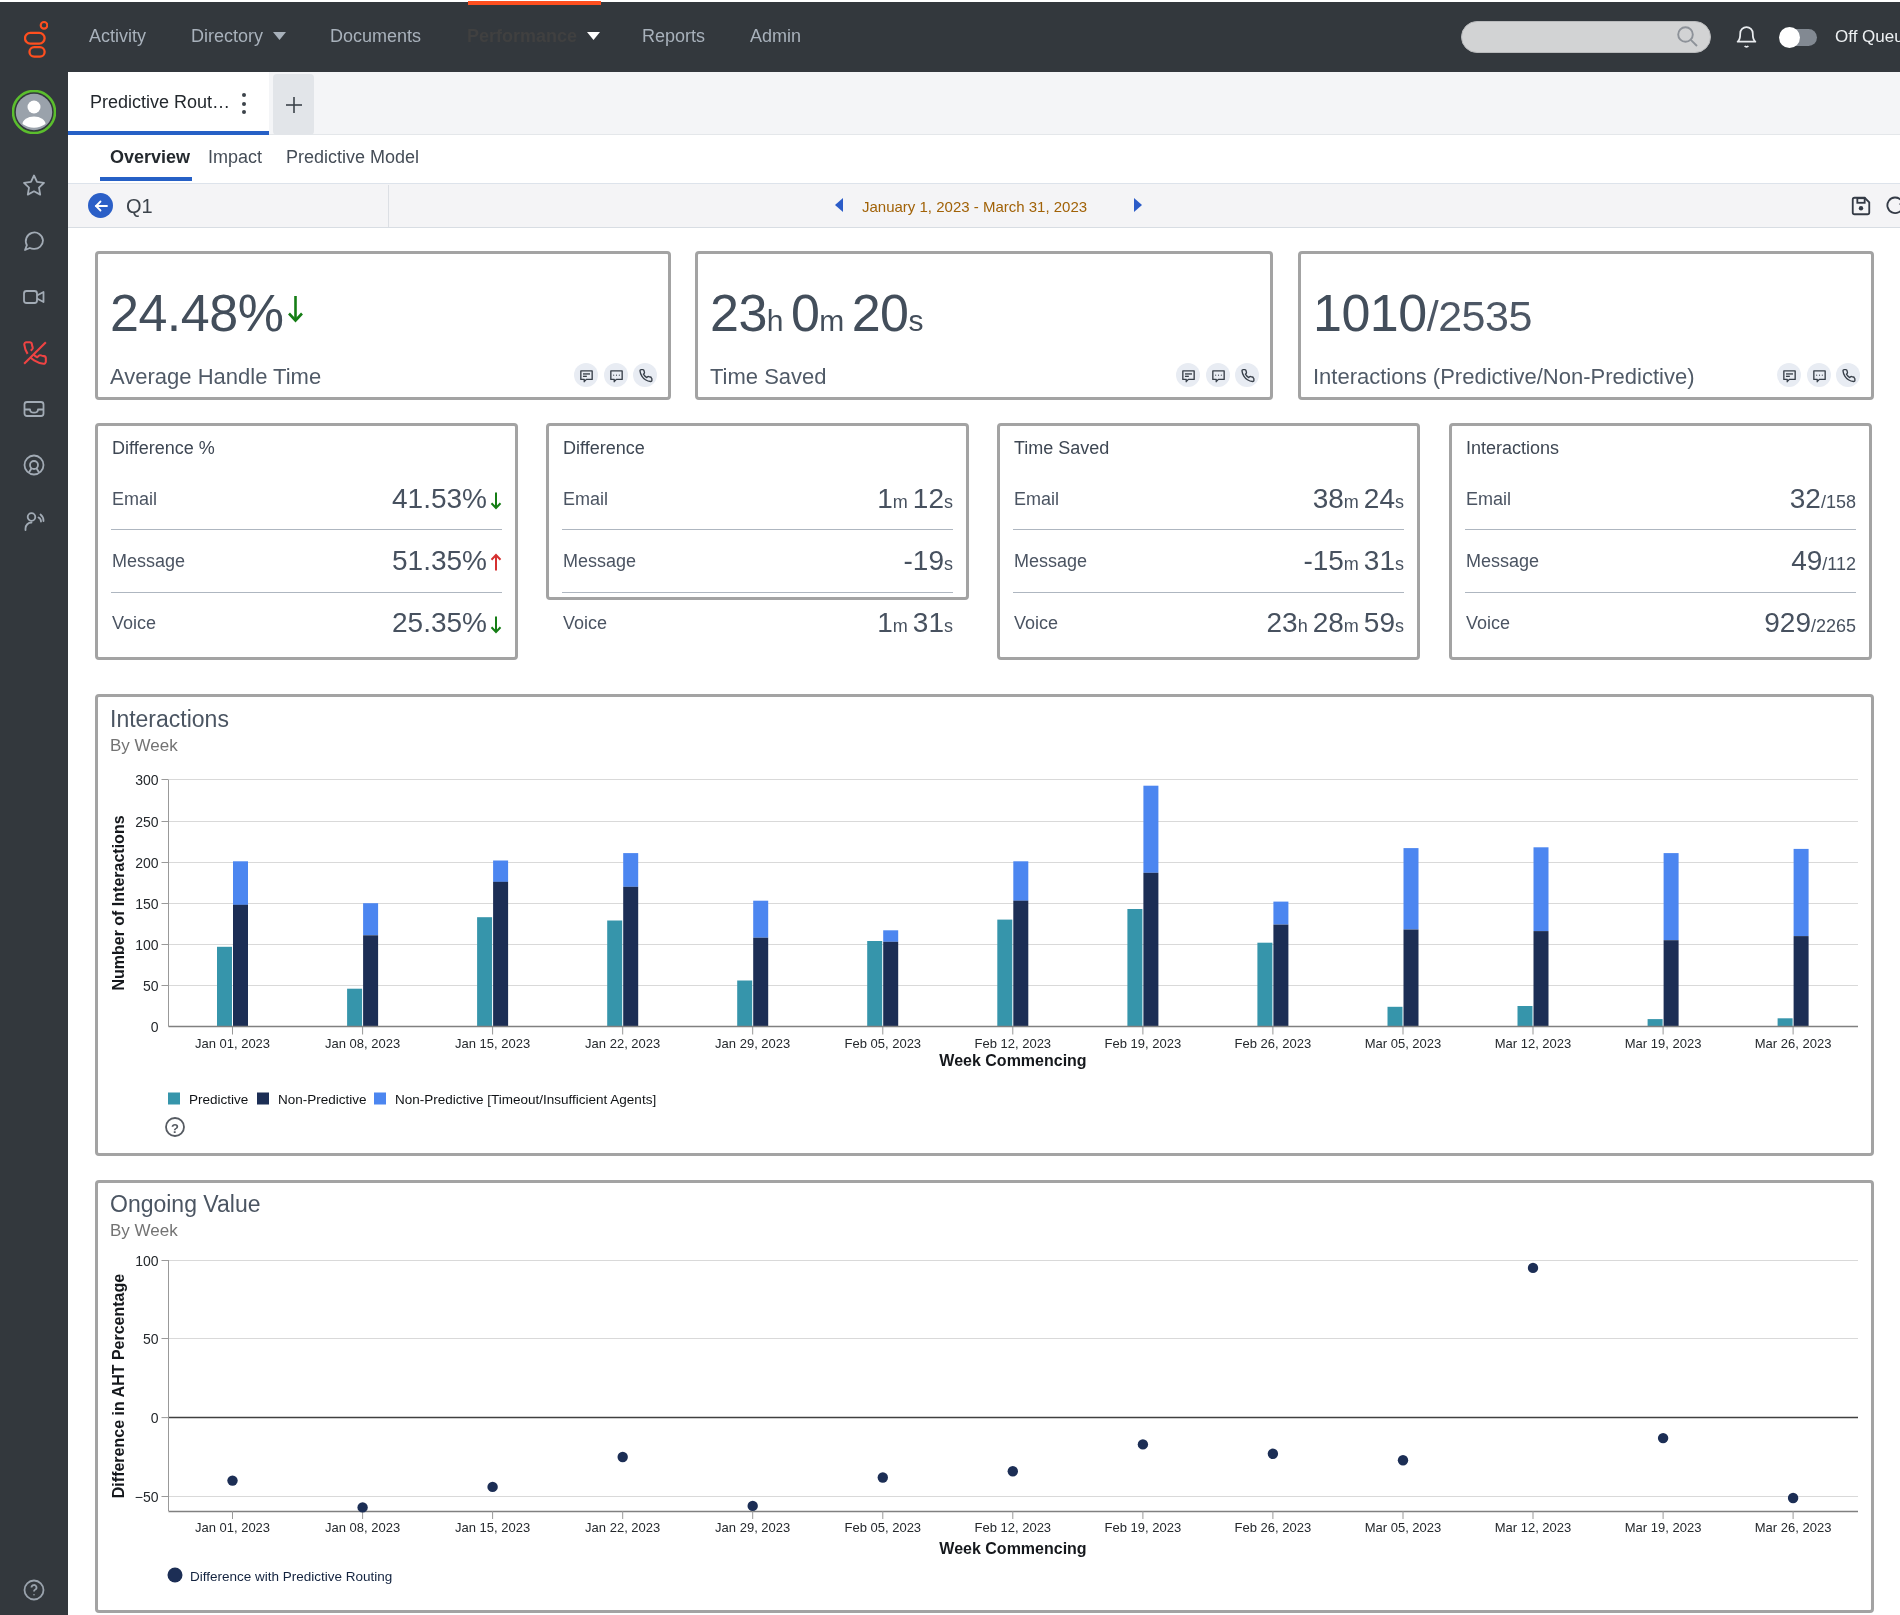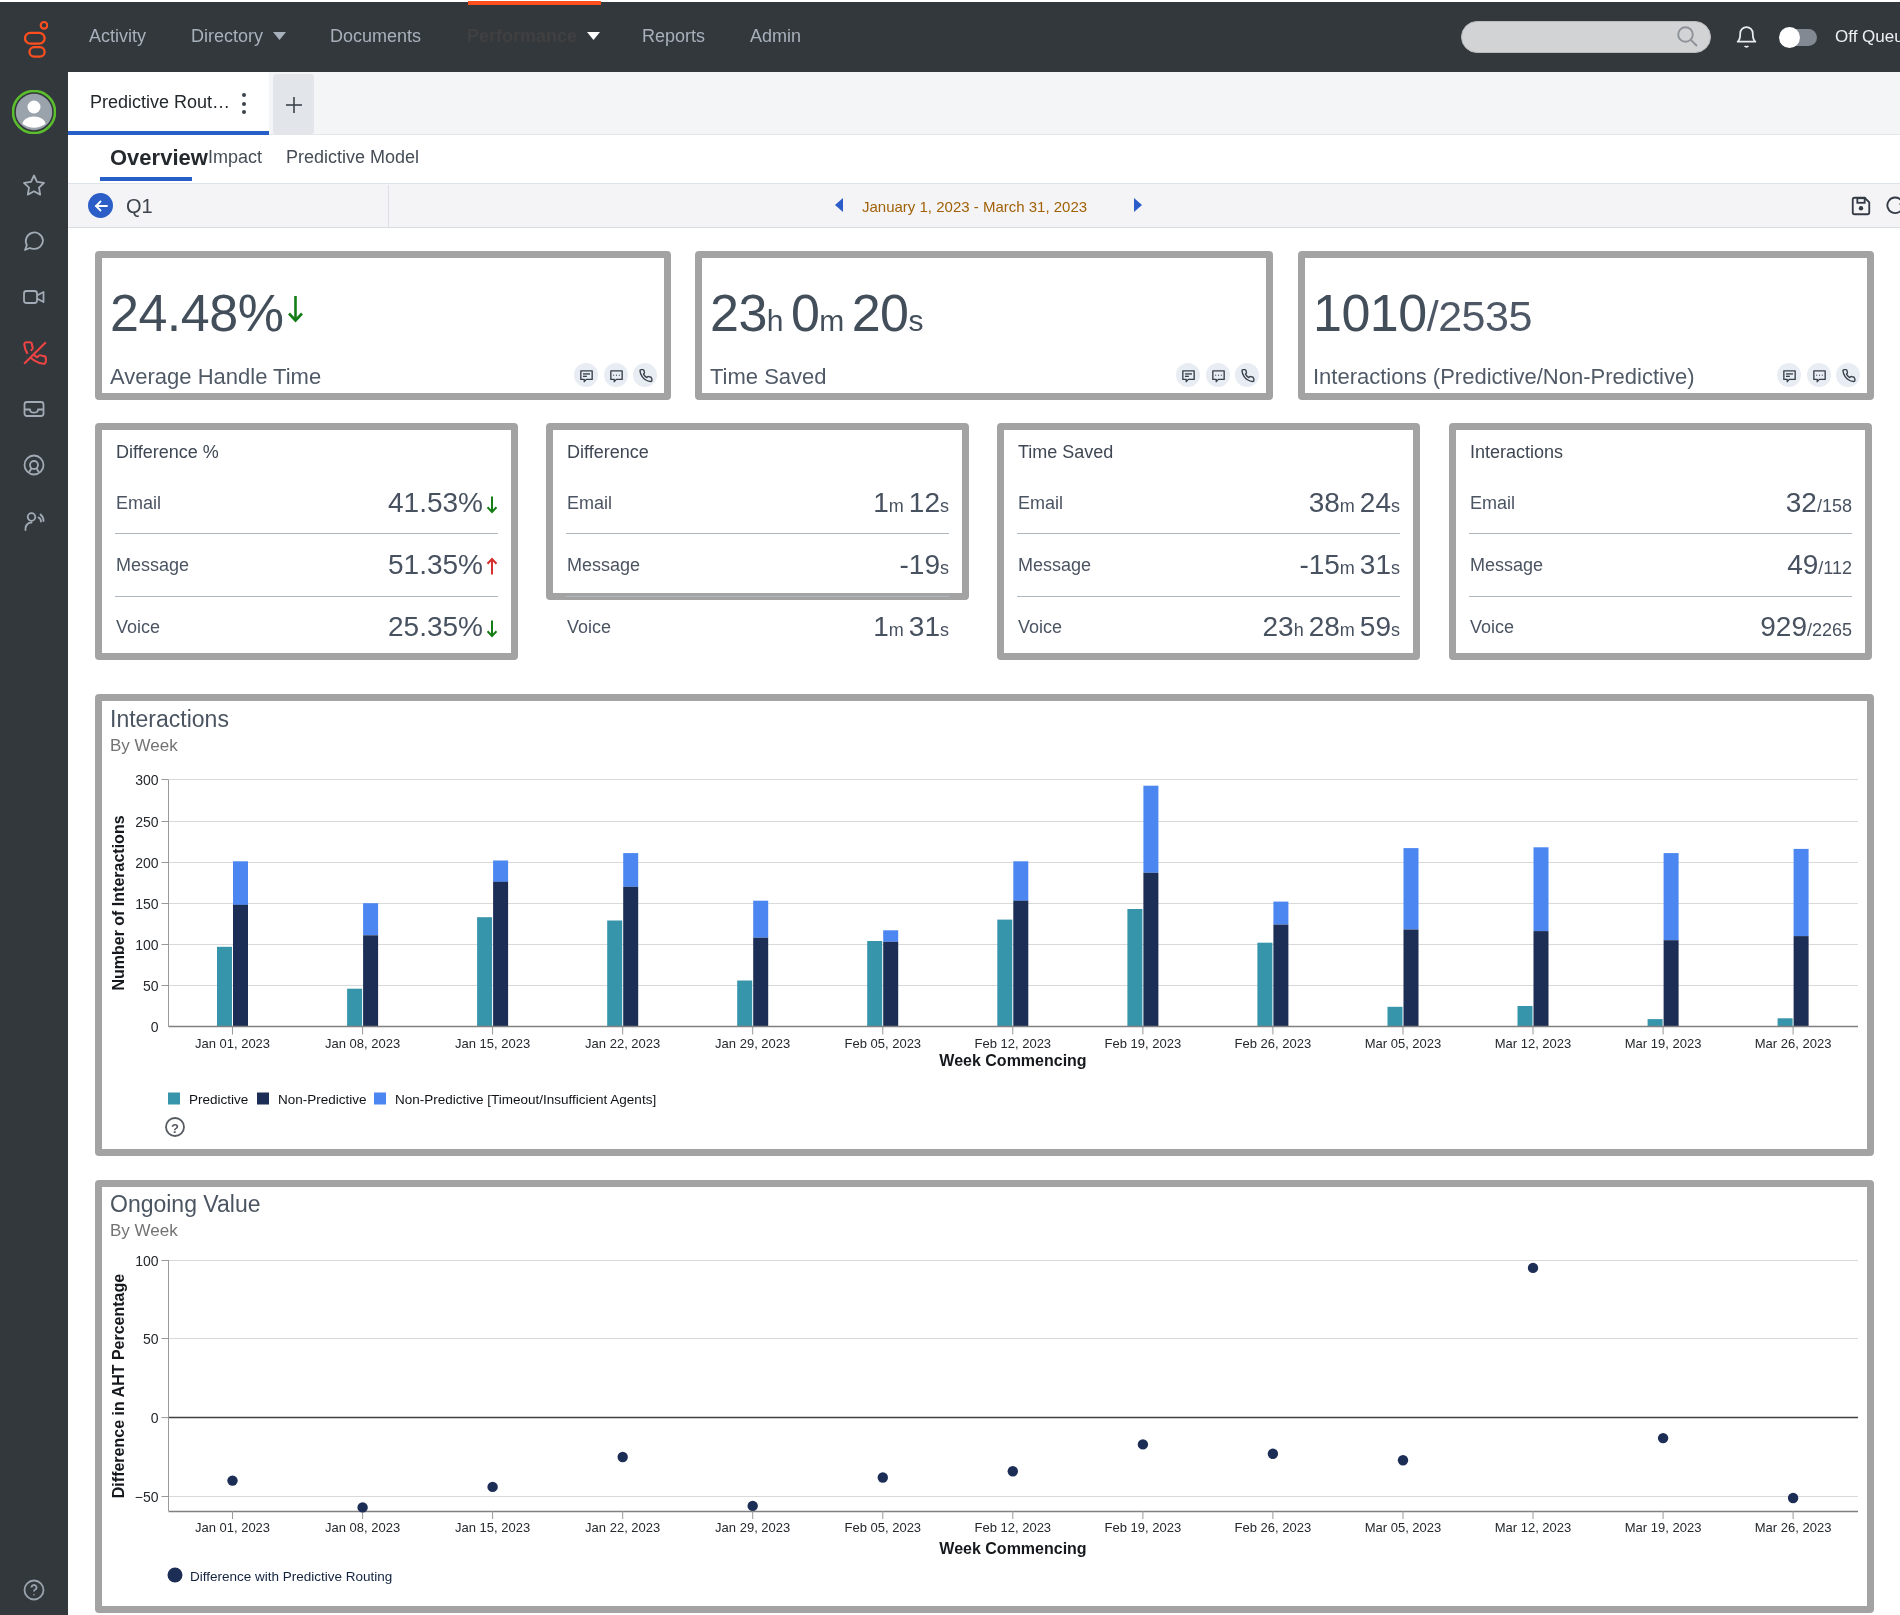--- a/index.html
+++ b/index.html
@@ -1,17 +1,17 @@
 <!DOCTYPE html>
 <html><head><meta charset="utf-8">
 <style>
 * { margin:0; padding:0; box-sizing:border-box; }
 html,body { width:1900px; height:1615px; font-family:"Liberation Sans", sans-serif; background:#fff; overflow:hidden; position:relative; }
 .abs { position:absolute; }
-.card { position:absolute; background:#fff; border:7px solid #a3a3a3; border-radius:4px; }
+.card { position:absolute; background:#fff; border:3px solid #a3a3a3; border-radius:4px; }
 .iconcirc { position:absolute; width:24px; height:24px; border-radius:50%; background:#e8ecf3; display:flex; align-items:center; justify-content:center; }
 .iconcirc svg { width:17px; height:17px; }
 .bignum { position:absolute; font-size:52px; color:#434e5b; letter-spacing:-0.5px; }
 .bignum .bu { font-size:30px; }
 .bigden { font-size:43px; color:#4d5765; }
 .biglab { position:absolute; font-size:22px; color:#505a67; }
 .schead { position:absolute; left:14px; top:12px; font-size:18px; color:#3e4753; }
 .srow { position:absolute; left:14px; right:13px; height:50px; display:flex; align-items:center; justify-content:space-between; }
 .slab { font-size:18px; color:#4b5462; }
 .sval { color:#47515f; }
@@ -111,21 +111,21 @@
   </div>
 <div class="abs" style="left:68px;top:131px;width:201px;height:4px;background:#2660c6"></div>
 <div class="abs" style="left:273px;top:74px;width:41px;height:61px;background:#e2e5e9;border-radius:4px;display:flex;align-items:center;justify-content:center">
     <svg width="20" height="20" viewBox="0 0 20 20" stroke="#3c434a" stroke-width="1.6">
       <line x1="10" y1="2" x2="10" y2="18"></line>
       <line x1="2" y1="10" x2="18" y2="10"></line>
     </svg>
   </div>
 
 <div class="abs" style="left:68px;top:135px;width:1832px;height:49px;background:#fff;border-bottom:1px solid #dde3eb"></div>
-<div class="abs" style="left:110px;top:135px;height:45px;display:flex;align-items:center;font-size:22px;font-weight:bold;color:#24292e">Overview</div>
+<div class="abs" style="left:110px;top:135px;height:45px;display:flex;align-items:center;font-size:18px;font-weight:bold;color:#24292e">Overview</div>
 <div class="abs" style="left:100px;top:177px;width:92px;height:4px;background:#2660c6"></div>
 <div class="abs" style="left:208px;top:135px;height:45px;display:flex;align-items:center;font-size:18px;color:#454d57">Impact</div>
 <div class="abs" style="left:286px;top:135px;height:45px;display:flex;align-items:center;font-size:18px;color:#454d57">Predictive Model</div>
 
 <div class="abs" style="left:68px;top:184px;width:1832px;height:44px;background:#f4f4f6;border-bottom:1px solid #d8dde3"></div>
 <div class="abs" style="left:388px;top:185px;width:1px;height:42px;background:#dcdfe4"></div>
 <div class="abs" style="left:88px;top:193px;width:25px;height:25px;border-radius:50%;background:#2b5fc7;display:flex;align-items:center;justify-content:center">
     <svg width="14" height="12" viewBox="0 0 14 12" fill="none" stroke="#fff" stroke-width="1.8" stroke-linecap="round">
       <line x1="13" y1="6" x2="2" y2="6"></line>
       <path d="M6.5 1.5 2 6l4.5 4.5"></path>

